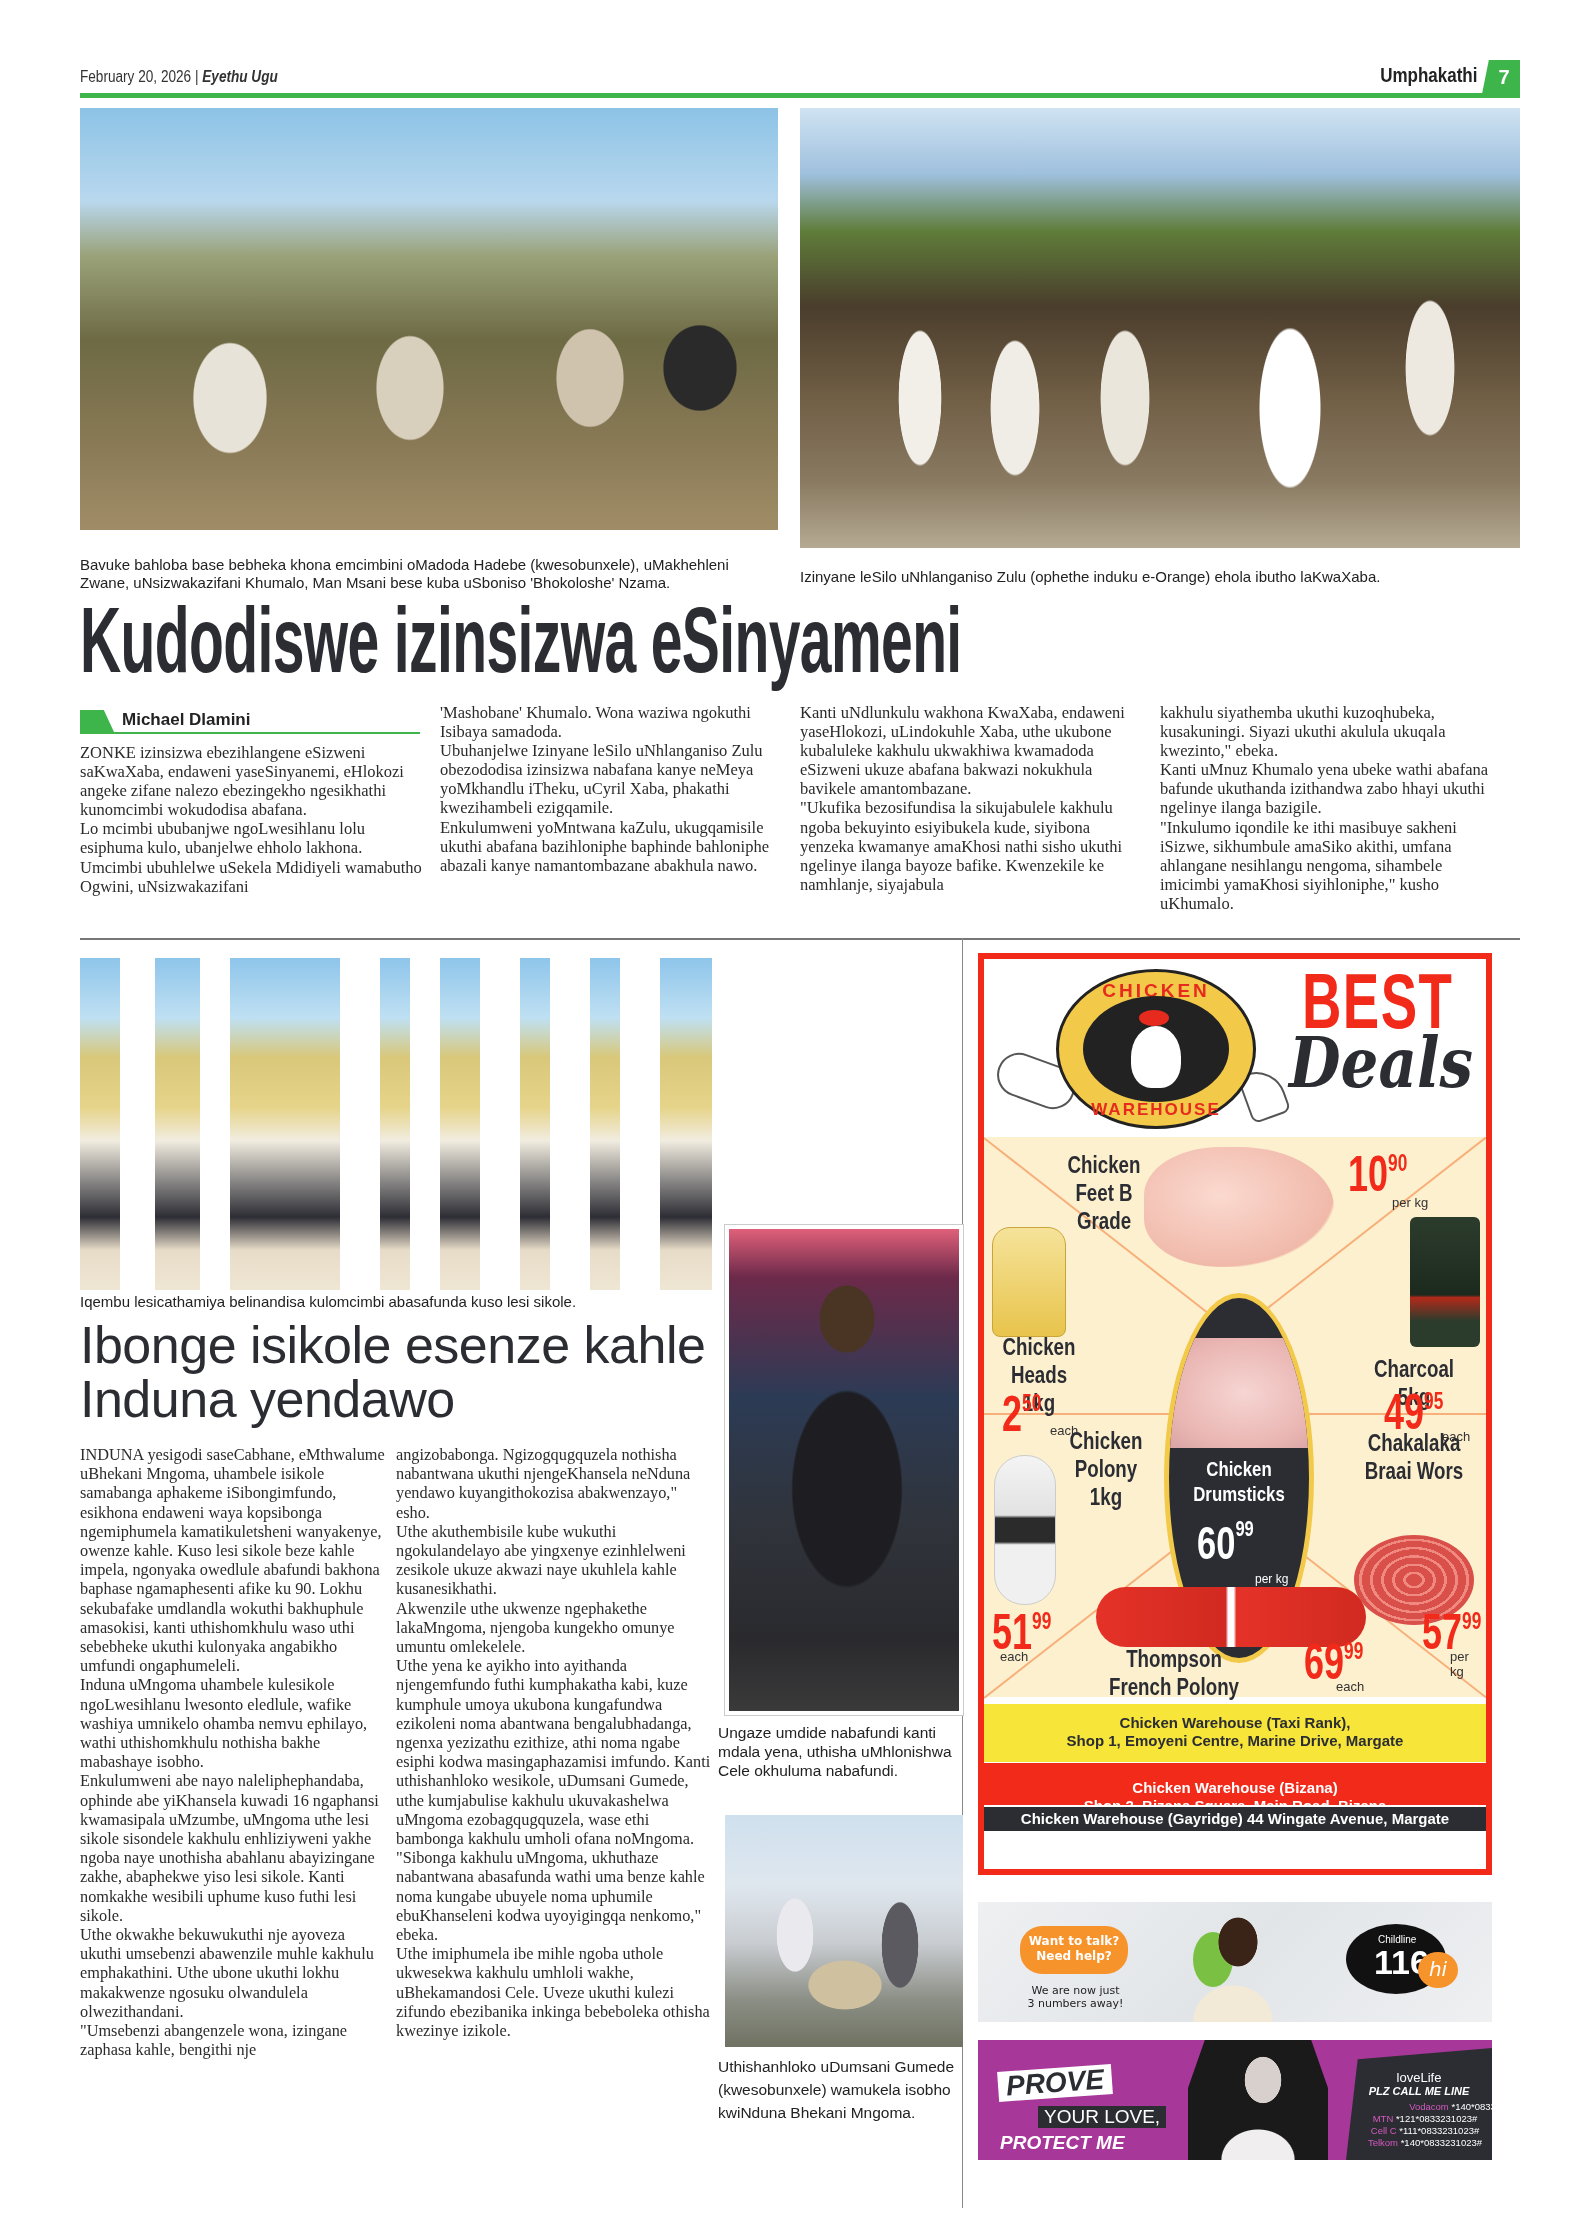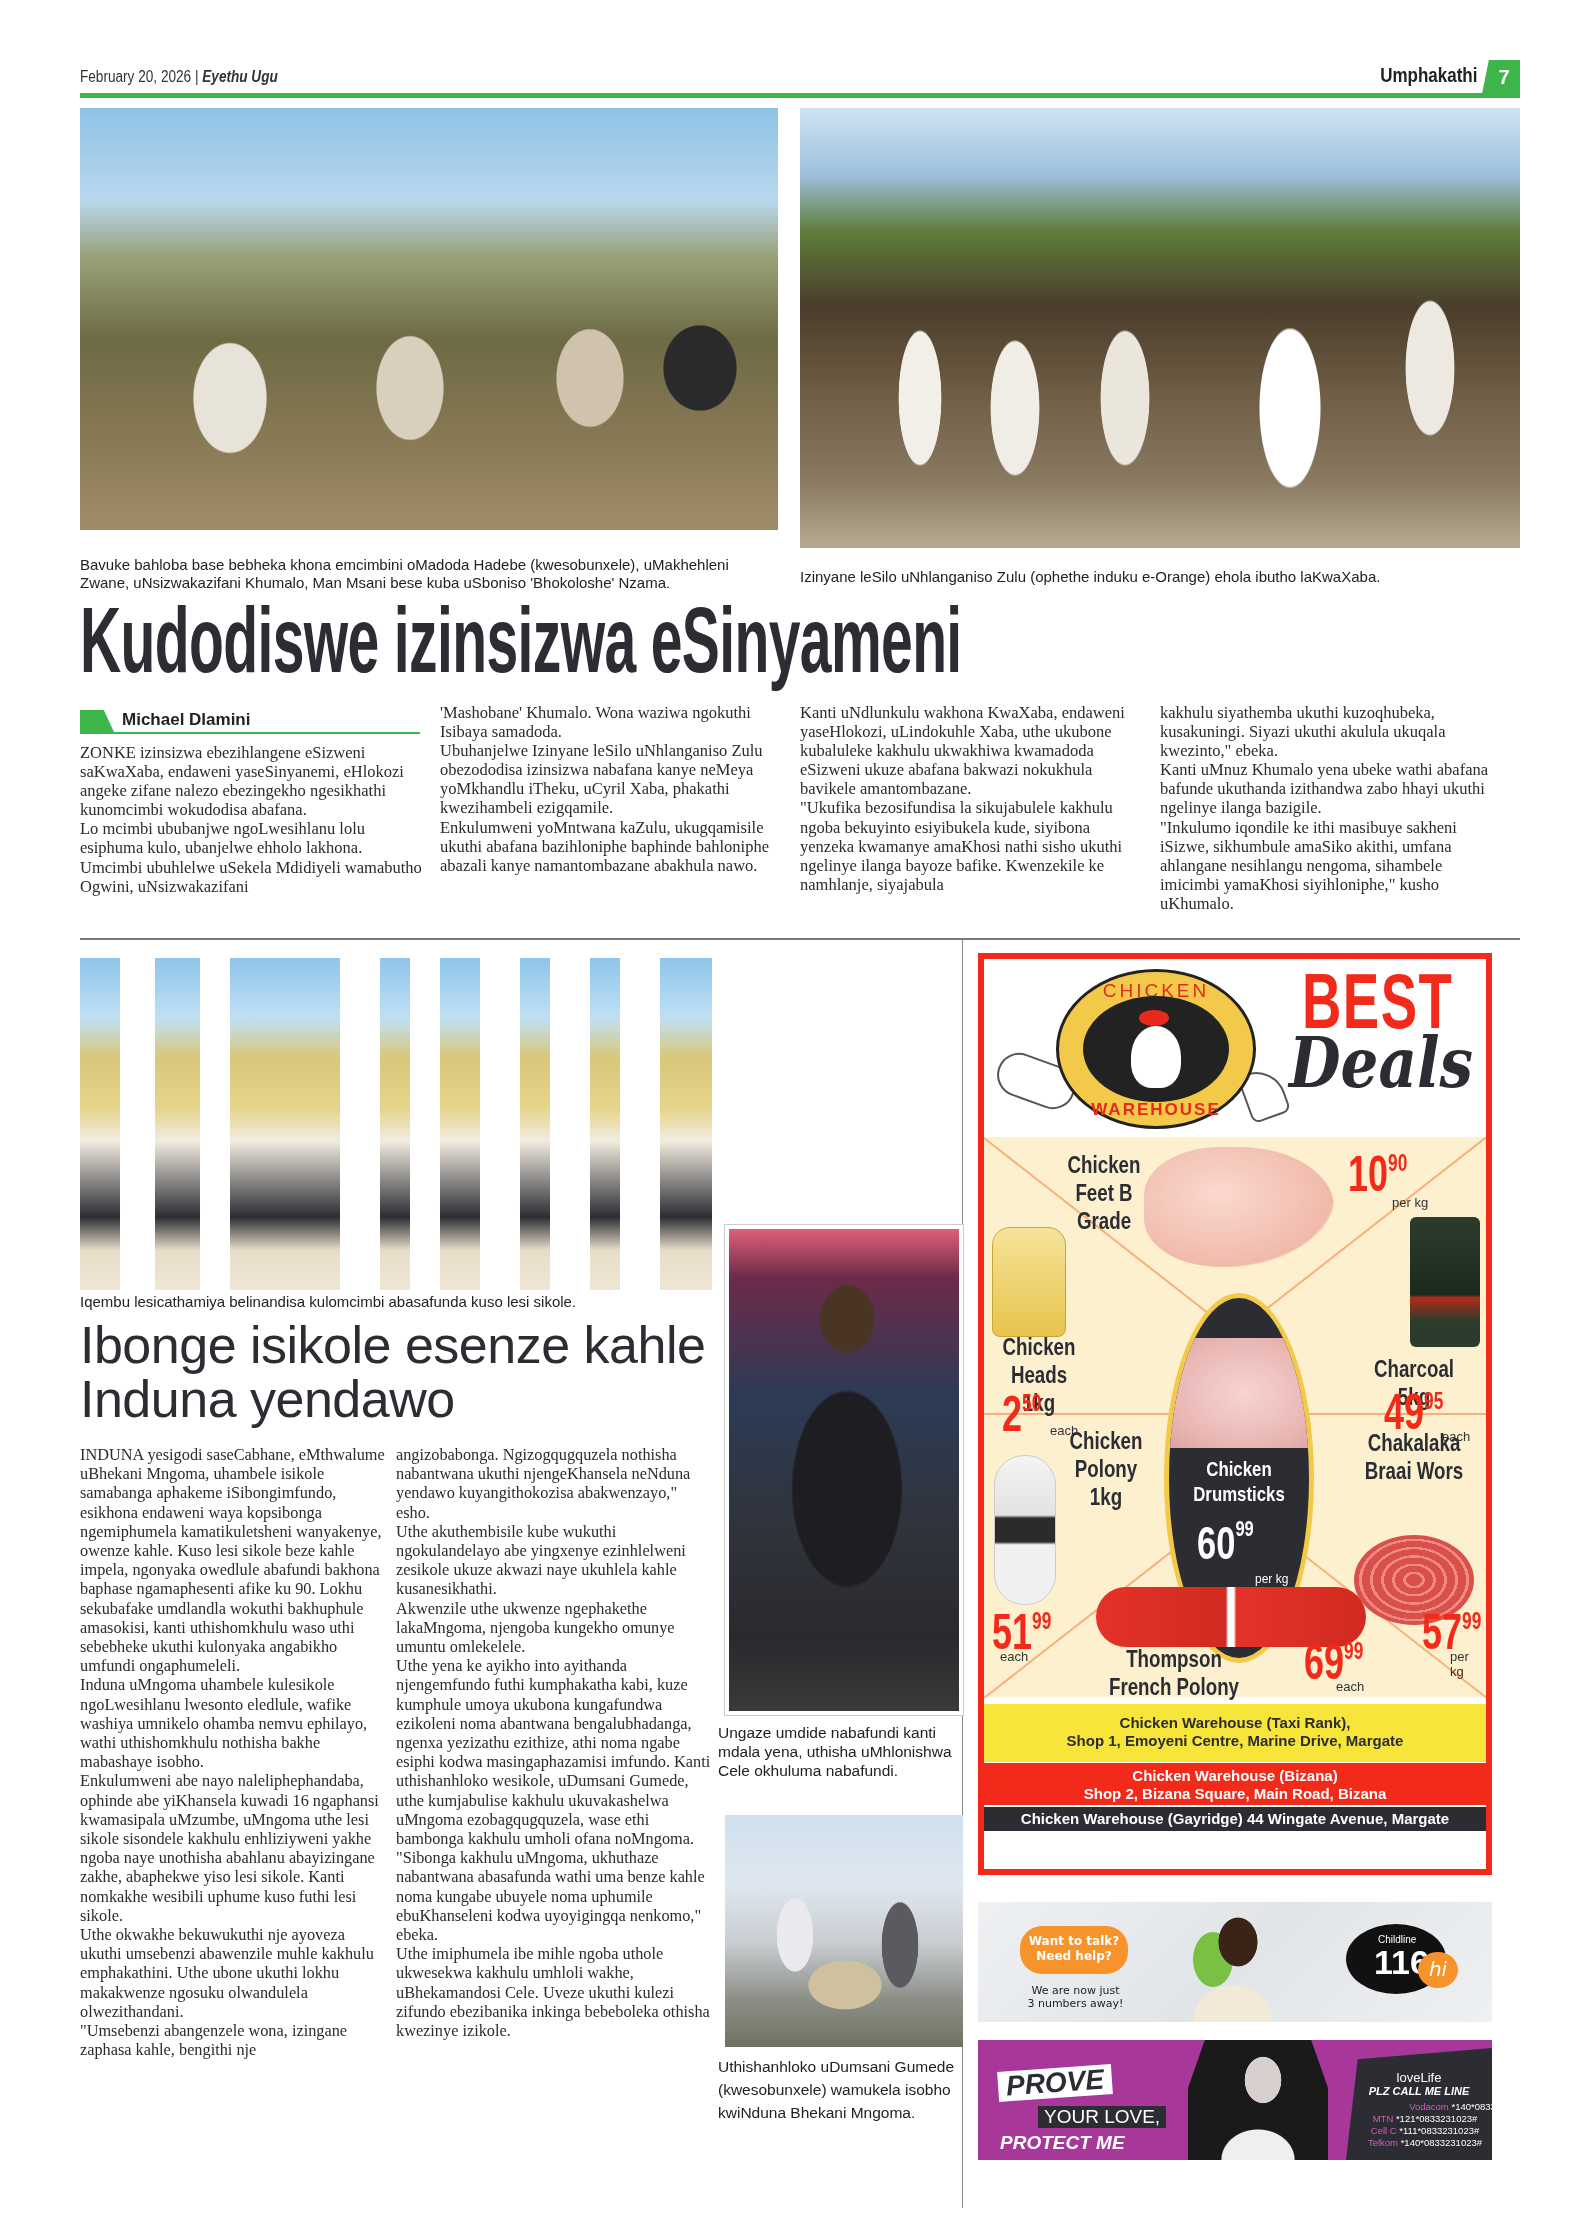--- a/index.html
+++ b/index.html
@@ -78,21 +78,21 @@
   .a2c1 { left: 80px; top: 1445px; width: 305px; font-size: 16.3px; line-height: 19.2px; }
   .a2c2 { left: 396px; top: 1445px; width: 315px; font-size: 16.3px; line-height: 19.2px; }
 
   
   .ad { left: 978px; top: 953px; width: 514px; height: 922px; border: 6px solid #f22a1a; background: #fff; overflow: hidden; }
   .ad-top { position: absolute; left: 0; top: 0; width: 502px; height: 178px; background: #fff; }
   .logo-oval { position: absolute; left: 72px; top: 10px; width: 200px; height: 160px; border-radius: 50%; background: #f3c94a; border: 3px solid #222; }
   .logo-inner { position: absolute; left: 24px; top: 24px; width: 146px; height: 106px; border-radius: 50%; background: #222; }
   .logo-chick { position: absolute; left: 48px; top: 30px; width: 50px; height: 62px; border-radius: 50% 50% 40% 40%; background: #fff; }
   .logo-comb { position: absolute; left: 56px; top: 14px; width: 30px; height: 16px; border-radius: 50%; background: #e62b1e; }
-  .logo-top { position: absolute; left: 0; top: 8px; width: 100%; text-align: center; font-family: "Liberation Sans", sans-serif; font-weight: normal; font-size: 19px; color: #e62b1e; letter-spacing: 3px; }
+  .logo-top { position: absolute; left: 0; top: 8px; width: 100%; text-align: center; font-family: "Liberation Sans", sans-serif; font-weight: bold; font-size: 19px; color: #e62b1e; letter-spacing: 3px; }
   .logo-bot { position: absolute; left: 0; bottom: 6px; width: 100%; text-align: center; font-family: "Liberation Sans", sans-serif; font-weight: bold; font-size: 17px; color: #e62b1e; letter-spacing: 2px; }
   .sausage-l { position: absolute; left: 12px; top: 100px; width: 80px; height: 44px; border: 2px solid #555; border-radius: 40px; background: #fff; transform: rotate(20deg); }
   .feet-r { position: absolute; left: 260px; top: 110px; width: 40px; height: 50px; border: 2px solid #555; border-radius: 8px 30px 8px 8px; background: #fff; transform: rotate(-20deg); }
   .best { position: absolute; left: 318px; top: 2px; font-family: "Liberation Sans", sans-serif; font-weight: bold; font-size: 78px; line-height: 80px; color: #f22a1a; transform: scaleX(0.7); transform-origin: left; letter-spacing: 2px; }
   .deals { position: absolute; left: 305px; top: 62px; font-family: "DejaVu Serif", serif; font-style: italic; font-weight: bold; font-size: 70px; color: #2b2d33; transform: scaleX(0.85); transform-origin: left; }
 
   .ad-body { position: absolute; left: 0; top: 178px; width: 502px; height: 560px; background: #fdf0cf; }
   .diag { position: absolute; background: #f8b07a; height: 1.5px; transform-origin: left; }
   .prod-name { position: absolute; font-family: "Liberation Sans", sans-serif; font-weight: bold; font-size: 24px; line-height: 28px; color: #2b2d33; text-align: center; transform: scaleX(0.78); }
   .price { position: absolute; font-family: "Liberation Sans", sans-serif; font-weight: bold; color: #f22a1a; white-space: nowrap; transform: scaleX(0.72); transform-origin: left; }
@@ -108,21 +108,21 @@
   .center-price { position: absolute; left: 28px; top: 218px; font-family: "Liberation Sans", sans-serif; font-weight: bold; color: #fff; transform: scaleX(0.75); transform-origin: left; }
   .center-price .big { font-size: 46px; }
   .center-price .cents { font-size: 22px; vertical-align: top; }
   .center-unit { position: absolute; left: 86px; top: 274px; font-family: "Liberation Sans", sans-serif; font-size: 12px; color: #fff; }
   .polony-roll { position: absolute; left: 10px; top: 318px; width: 62px; height: 150px; border-radius: 30px; background: linear-gradient(180deg, #f4f4f4, #e2e2e2 40%, #2b2b2b 42%, #2b2b2b 58%, #f0f0f0 60%); border: 1px solid #ccc; }
   .wors { position: absolute; left: 370px; top: 398px; width: 120px; height: 90px; border-radius: 50%; background: repeating-radial-gradient(ellipse at center, #d9504a 0 8px, #f08a80 8px 11px); }
   .french-polony { position: absolute; left: 112px; top: 450px; width: 270px; height: 60px; border-radius: 30px; background: linear-gradient(90deg, #e53228, #d12a20 48%, #fff 49%, #fff 51%, #e53228 52%, #d12a20); }
 
   .store { position: absolute; left: 0; width: 502px; text-align: center; font-family: "Liberation Sans", sans-serif; font-weight: bold; font-size: 15px; line-height: 18px; }
   .store-yellow { top: 745px; height: 58px; padding-top: 10px; background: #f7e53a; color: #2b2d33; }
-  .store-red { top: 804px; height: 42px; padding-top: 4px; background: #f22a1a; color: #fff; }
+  .store-red { top: 804px; height: 42px; padding-top: 16px; background: #f22a1a; color: #fff; }
   .store-dark { top: 848px; height: 24px; padding-top: 3px; background: #2b2d33; color: #fff; }
 
   
   .childline { left: 978px; top: 1902px; width: 514px; height: 120px; background: linear-gradient(135deg, #eef0f2, #e2e5e8 50%, #eef0f2); overflow: hidden; }
   .cl-bubble { position: absolute; left: 42px; top: 24px; width: 108px; height: 48px; background: #f7932b; border-radius: 22px; color: #fff; font-family: "DejaVu Sans", sans-serif; font-weight: bold; font-size: 12px; line-height: 15px; text-align: center; padding-top: 8px; }
   .cl-sub { position: absolute; left: 40px; top: 82px; width: 115px; font-family: "DejaVu Sans", sans-serif; font-size: 11px; line-height: 13px; text-align: center; color: #222; }
   .cl-child { position: absolute; left: 190px; top: 0; width: 130px; height: 120px; background: radial-gradient(ellipse 32px 40px at 70px 40px, #3a2418 60%, transparent 62%), radial-gradient(ellipse 65px 60px at 65px 120px, #f2ead6 60%, transparent 62%); }
   .cl-blob-g { position: absolute; left: 215px; top: 30px; width: 40px; height: 55px; background: #7ac143; border-radius: 50%; }
   .cl-logo { position: absolute; left: 368px; top: 22px; width: 100px; height: 70px; background: #111; border-radius: 50%; color: #fff; font-family: "Liberation Sans", sans-serif; text-align: center; }
   .cl-logo .t { position: absolute; left: 32px; top: 10px; font-size: 10px; }

